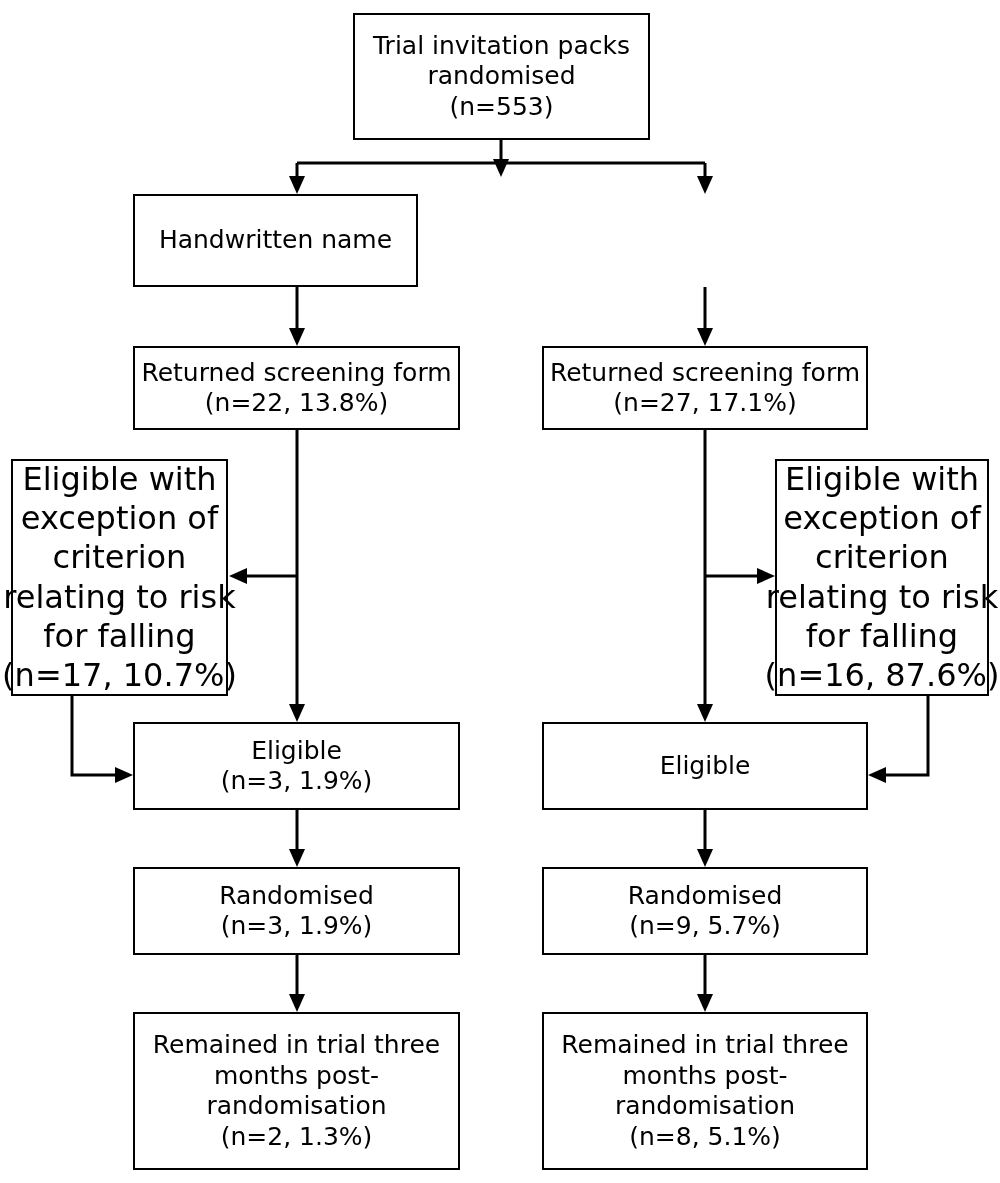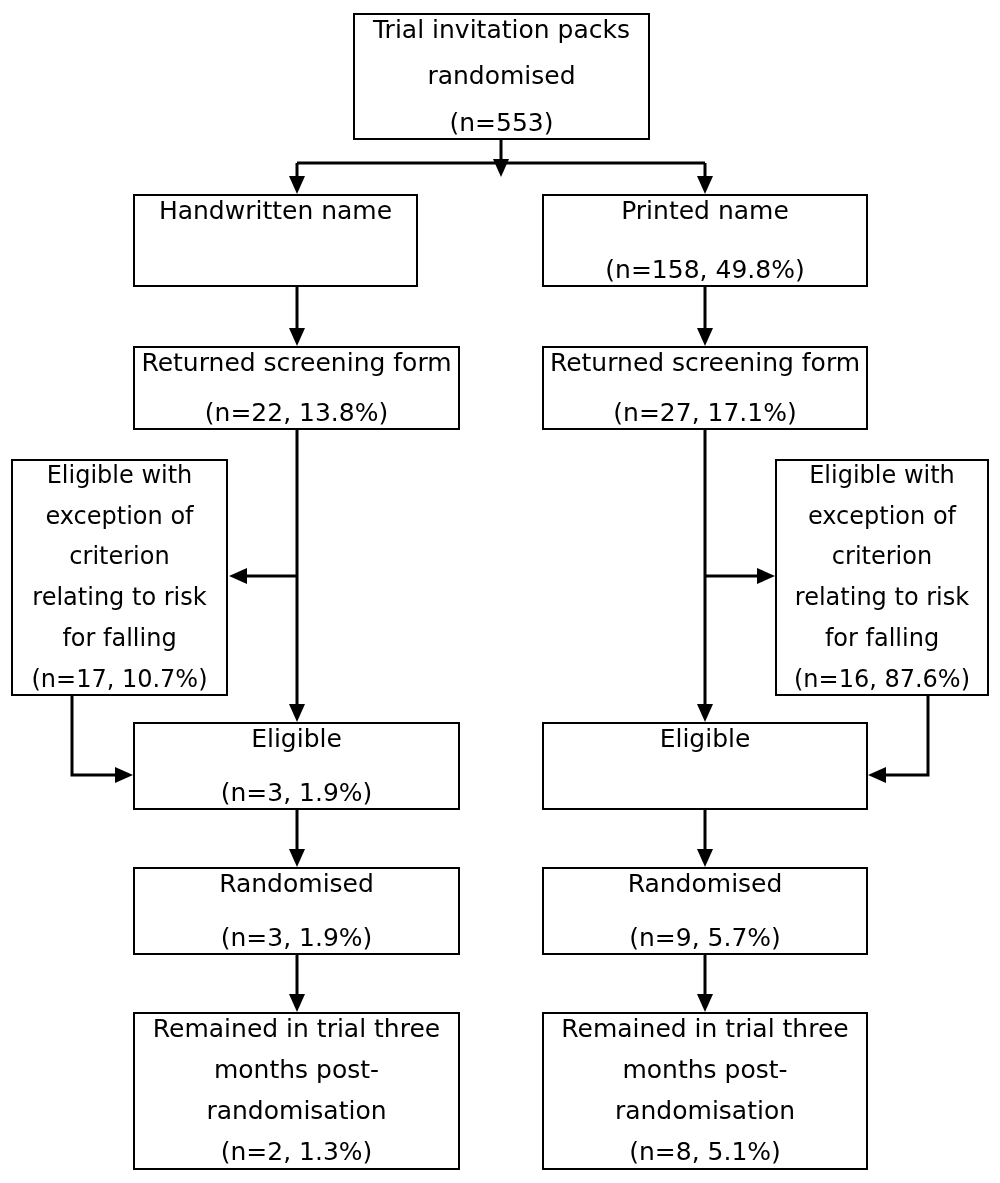--- a/index.html
+++ b/index.html
@@ -29,31 +29,31 @@
     display: block;
   }
   .node-box {
     position: absolute;
     box-sizing: border-box;
     border: 2.5px solid #000000;
     background: #ffffff;
     display: flex;
     flex-direction: column;
     align-items: center;
-    justify-content: space-between;
+    justify-content: center;
     text-align: center;
     line-height: 1.22;
     color: #000000;
   }
   .node-line {
     display: block;
     white-space: pre;
   }
   .fs-main  { font-size: 25px; }
-  .fs-side  { font-size: 24px; }
+  .fs-side  { font-size: 32px; }
   .connector-line {
     stroke: #000000;
     stroke-width: 3;
     fill: none;
     stroke-linecap: butt;
     stroke-linejoin: miter;
   }
   .arrow-head {
     fill: #000000;
     stroke: none;
@@ -113,24 +113,20 @@
   <div class="node-box fs-main" style="left:353px; top:13px; width:297px; height:127px;">
     <span class="node-line">Trial invitation packs</span>
     <span class="node-line">randomised</span>
     <span class="node-line">(n=553)</span>
   </div>
 
   <div class="node-box fs-main" style="left:133px; top:194px; width:285px; height:93px;">
     <span class="node-line">Handwritten name</span>
   </div>
 
-  <div class="node-box fs-main" style="left:542px; top:194px; width:326px; height:93px;">
-    <span class="node-line">Printed name</span>
-    <span class="node-line">(n=158, 49.8%)</span>
-  </div>
 
   <div class="node-box fs-main" style="left:133px; top:346px; width:327px; height:84px;">
     <span class="node-line">Returned screening form</span>
     <span class="node-line">(n=22, 13.8%)</span>
   </div>
 
   <div class="node-box fs-main" style="left:542px; top:346px; width:326px; height:84px;">
     <span class="node-line">Returned screening form</span>
     <span class="node-line">(n=27, 17.1%)</span>
   </div>

